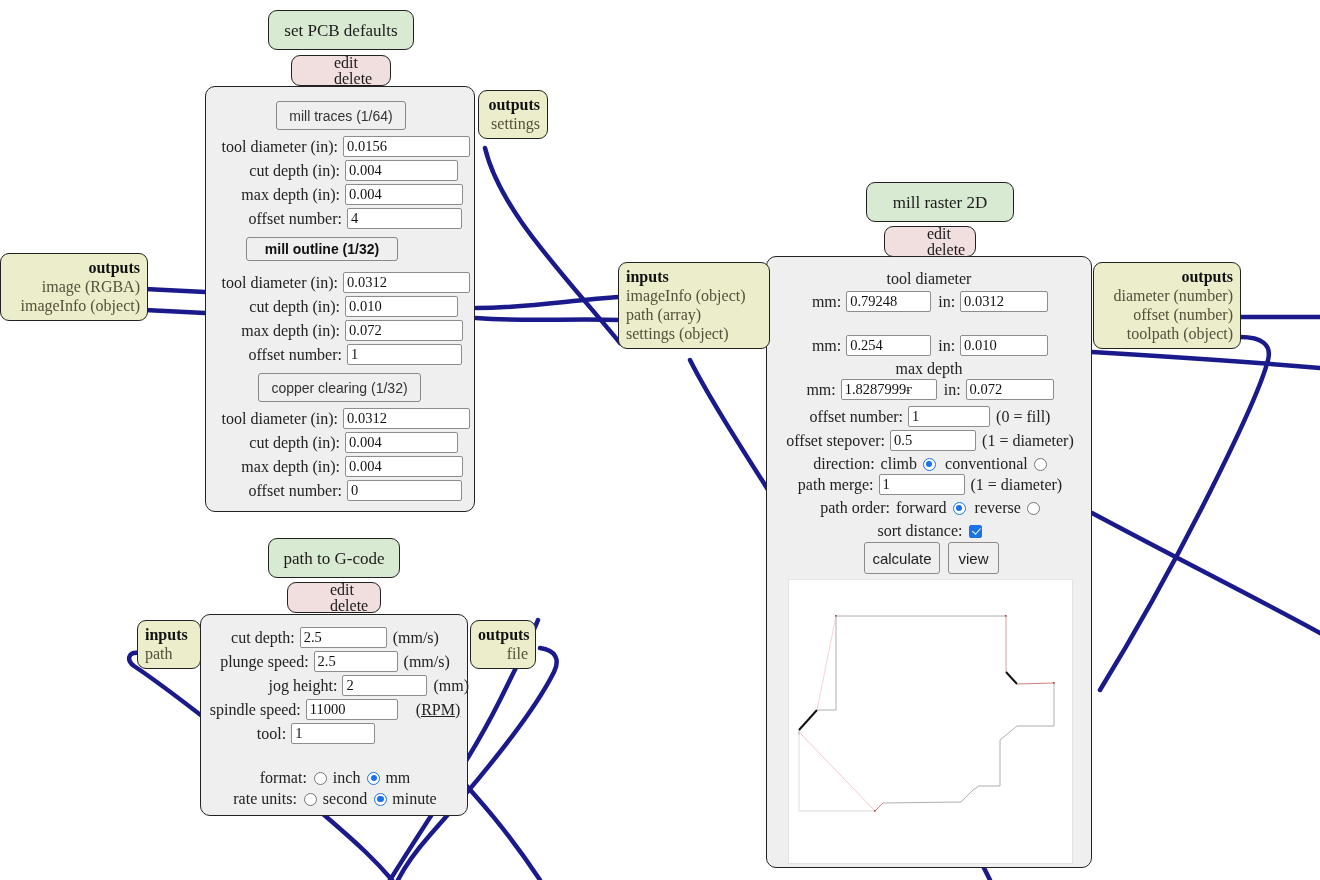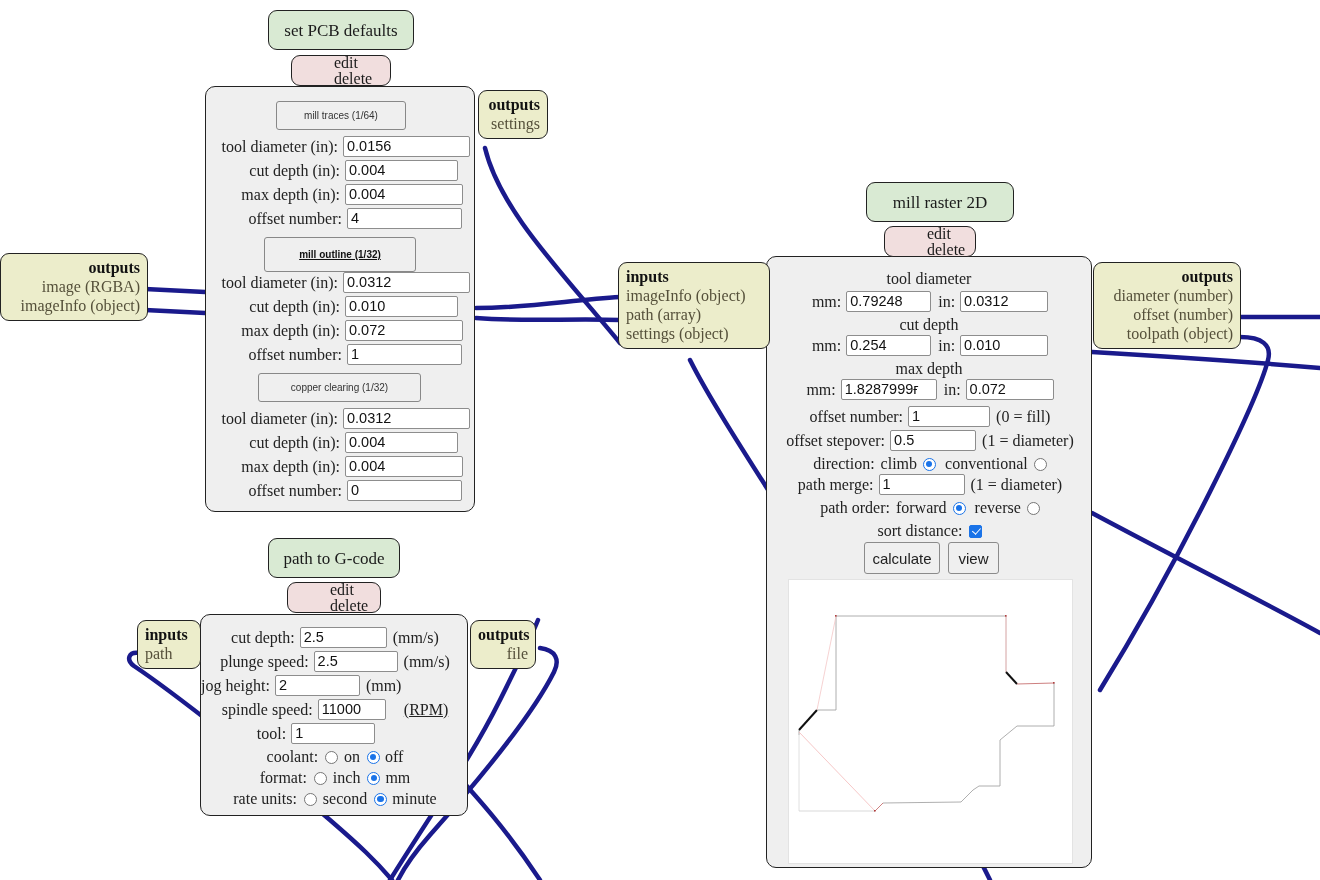--- a/index.html
+++ b/index.html
@@ -40,28 +40,28 @@
   }
   .port b{color:#111;font-weight:bold;}
   .port .r{text-align:right;display:block;white-space:nowrap;}
   .port .l{text-align:left;display:block;white-space:nowrap;}
 
   
   .seclabel{
     position:absolute;background:#efefef;border:1px solid #888;border-radius:3px;
     display:flex;align-items:center;justify-content:center;
     font-family:"Liberation Sans","DejaVu Sans",sans-serif;
-    font-size:10px;color:#333;box-sizing:border-box;
+    font-size:14px;color:#333;box-sizing:border-box;
   }
   .seclabel.bold{font-weight:bold;color:#111;}
   .frow{position:absolute;display:flex;align-items:center;white-space:nowrap;}
   .flabel{font-size:16px;color:#222;text-align:left;}
   .tin{
     border:1.6px solid #8d8d8d;background:#fff;border-radius:2px;
-    font-family:Liberation Sans, sans-serif;
+    font-family:Liberation Serif, serif;
     font-size:14.5px;color:#111;padding:1px 2px 2px 3px;box-sizing:border-box;
     height:21px;line-height:17px;overflow:hidden;
   }
   .unit{font-size:16px;color:#222;}
   .ctr{position:absolute;text-align:center;width:100%;font-size:16px;color:#222;}
 
   
   .radio{
     display:inline-block;width:13px;height:13px;border-radius:50%;
     border:1.5px solid #767676;background:#fff;box-sizing:border-box;
@@ -150,21 +150,21 @@
     </div>
     <div class="frow" style="left:6px;top:97px;width:251px;justify-content:flex-end;">
       <span class="flabel">max depth (in):</span>
       <span class="tin" style="width:118px;margin-left:5px;">0.004</span>
     </div>
     <div class="frow" style="left:6px;top:121px;width:250px;justify-content:flex-end;">
       <span class="flabel">offset number:</span>
       <span class="tin" style="width:115px;margin-left:5px;">4</span>
     </div>
 
-    <div class="seclabel bold" style="left:58px;top:150px;width:152px;height:35px;text-decoration:underline;">mill outline (1/32)</div>
+    <div class="seclabel bold" style="left:40px;top:150px;width:152px;height:24px;">mill outline (1/32)</div>
     <div class="frow" style="left:6px;top:185px;width:258px;justify-content:flex-end;">
       <span class="flabel">tool diameter (in):</span>
       <span class="tin" style="width:127px;margin-left:5px;">0.0312</span>
     </div>
     <div class="frow" style="left:6px;top:209px;width:246px;justify-content:flex-end;">
       <span class="flabel">cut depth (in):</span>
       <span class="tin" style="width:113px;margin-left:5px;">0.010</span>
     </div>
     <div class="frow" style="left:6px;top:233px;width:251px;justify-content:flex-end;">
       <span class="flabel">max depth (in):</span>
@@ -216,21 +216,20 @@
   <div class="panel" style="left:766px;top:256px;width:326px;height:612px;">
 
     <div class="ctr" style="top:13px;">tool diameter</div>
     <div class="frow" style="left:0px;top:34px;width:326px;justify-content:center;">
       <span class="unit">mm:</span>
       <span class="tin" style="width:85px;margin-left:5px;">0.79248</span>
       <span class="unit" style="margin-left:7px;">in:</span>
       <span class="tin" style="width:88px;margin-left:5px;">0.0312</span>
     </div>
 
-    <div class="ctr" style="top:59px;">cut depth</div>
     <div class="frow" style="left:0px;top:78px;width:326px;justify-content:center;">
       <span class="unit">mm:</span>
       <span class="tin" style="width:85px;margin-left:5px;">0.254</span>
       <span class="unit" style="margin-left:7px;">in:</span>
       <span class="tin" style="width:88px;margin-left:5px;">0.010</span>
     </div>
 
     <div class="ctr" style="top:103px;">max depth</div>
     <div class="frow" style="left:0px;top:122px;width:326px;justify-content:center;">
       <span class="unit">mm:</span>
@@ -338,44 +337,37 @@
       <span class="tin" style="width:87px;margin-left:5px;">2.5</span>
       <span class="unit" style="margin-left:6px;">(mm/s)</span>
     </div>
 
     <div class="frow" style="left:0px;top:36px;width:268px;justify-content:center;">
       <span class="unit">plunge speed:</span>
       <span class="tin" style="width:84px;margin-left:5px;">2.5</span>
       <span class="unit" style="margin-left:6px;">(mm/s)</span>
     </div>
 
-    <div class="frow" style="left:0px;top:60px;width:268px;justify-content:flex-start;">
+    <div class="frow" style="left:0px;top:60px;width:268px;justify-content:flex-end;">
       <span class="unit">jog height:</span>
       <span class="tin" style="width:85px;margin-left:5px;">2</span>
       <span class="unit" style="margin-left:6px;">(mm)</span>
     </div>
 
     <div class="frow" style="left:0px;top:84px;width:268px;justify-content:center;">
       <span class="unit">spindle speed:</span>
-      <span class="tin" style="width:68px;margin-left:5px;">11000</span>
+      <span class="tin" style="width:92px;margin-left:5px;">11000</span>
       <span class="unit" style="margin-left:18px;text-decoration:underline;">(RPM)</span>
     </div>
 
     <div class="frow" style="left:0px;top:108px;width:230px;justify-content:center;">
       <span class="unit">tool:</span>
       <span class="tin" style="width:84px;margin-left:5px;">1</span>
     </div>
 
-    <div class="frow" style="left:0px;top:133px;width:268px;justify-content:center;">
-      <span class="unit">coolant:</span>
-      <span class="radio" style="margin-left:7px;"></span>
-      <span class="unit" style="margin-left:6px;">on</span>
-      <span class="radio on" style="margin-left:7px;"></span>
-      <span class="unit" style="margin-left:5px;">off</span>
-    </div>
 
     <div class="frow" style="left:0px;top:154px;width:268px;justify-content:center;">
       <span class="unit">format:</span>
       <span class="radio" style="margin-left:7px;"></span>
       <span class="unit" style="margin-left:6px;">inch</span>
       <span class="radio on" style="margin-left:7px;"></span>
       <span class="unit" style="margin-left:5px;">mm</span>
     </div>
 
     <div class="frow" style="left:0px;top:175px;width:268px;justify-content:center;">

